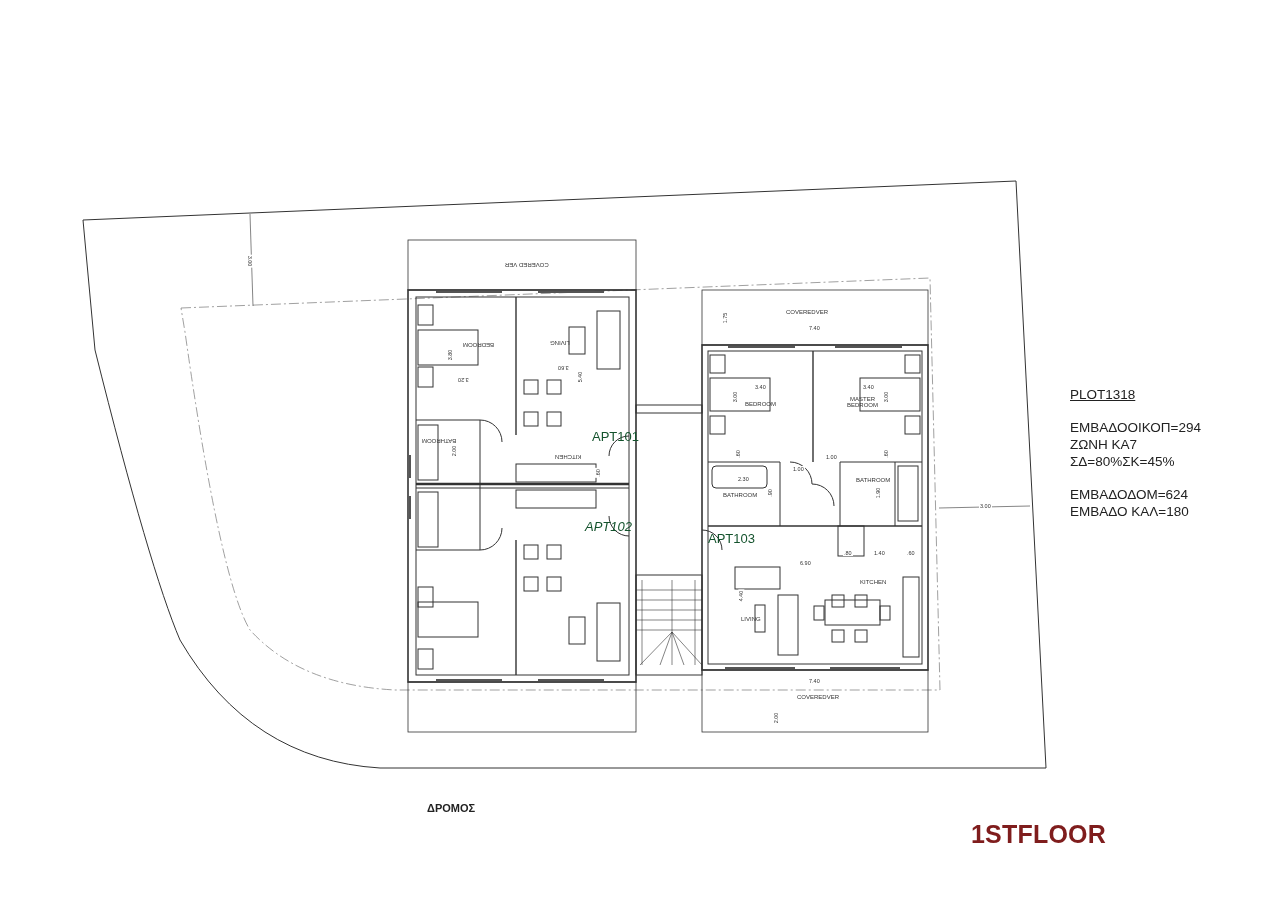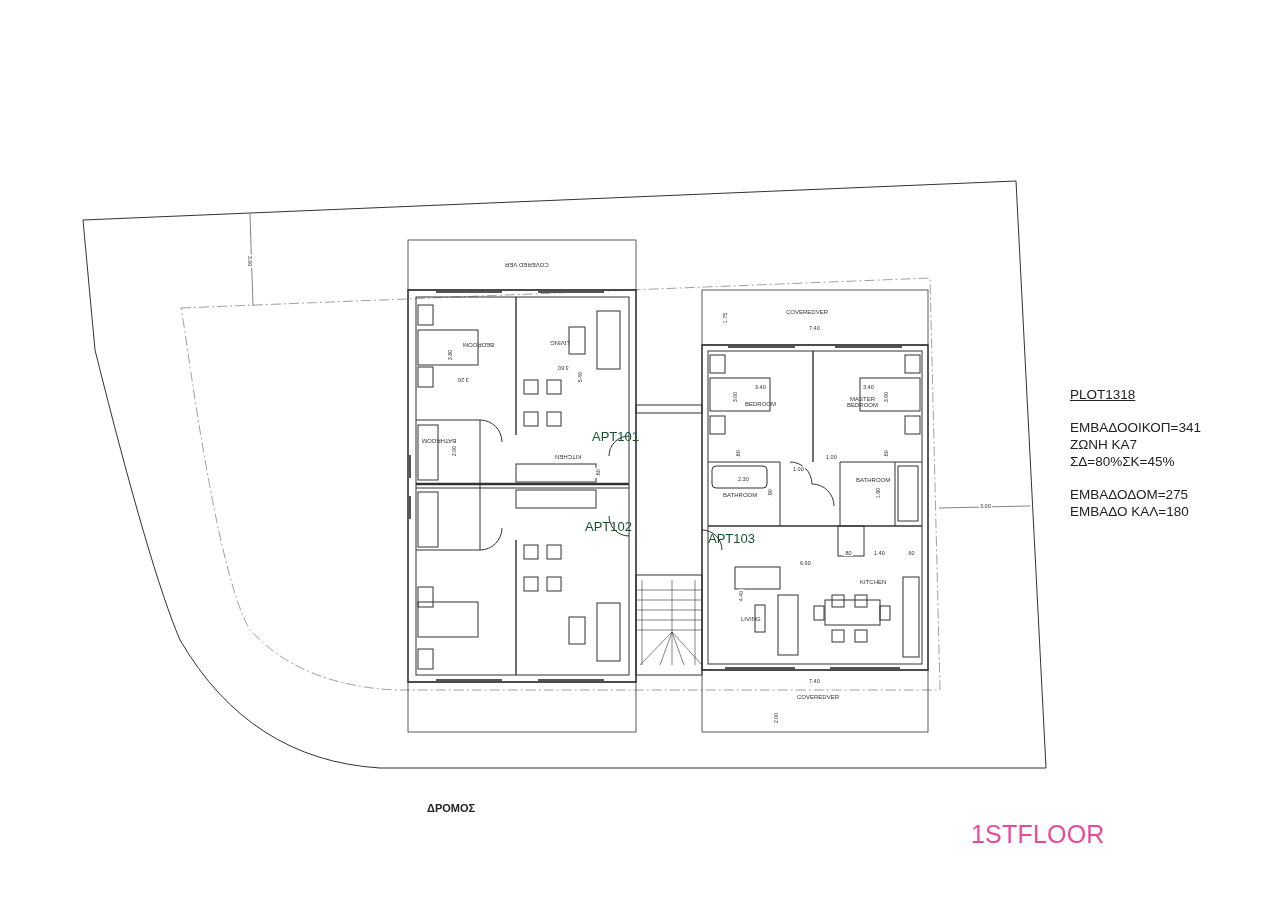--- a/index.html
+++ b/index.html
@@ -3,21 +3,21 @@
 <meta charset="utf-8">
 <style>
   html, body { margin: 0; padding: 0; background: #ffffff; }
   body { width: 1280px; height: 897px; position: relative; overflow: hidden;
          font-family: "Liberation Sans", sans-serif; color: #111; }
   #plan { position: absolute; left: 0; top: 0; }
   .info { position: absolute; left: 1070px; top: 362px; font-size: 13.5px; line-height: 17px; color: #222; }
   .info .title { text-decoration: underline; margin-bottom: 16px; margin-top: 24px; }
   .info .gap { height: 16px; }
   .road { position: absolute; left: 427px; top: 802px; font-size: 11px; color: #222; font-weight: bold; }
-  .floor { position: absolute; left: 971px; top: 820px; font-size: 25px; color: #ec4899; letter-spacing: 0.2px; }
+  .floor { position: absolute; left: 971px; top: 820px; font-size: 25px; color: #7f1d1d; letter-spacing: 0.2px; font-weight: bold; }
   .apt { position: absolute; font-size: 13px; color: #14532d; }
   .lbl { position: absolute; font-size: 6px; color: #333; white-space: nowrap; }
   .flip { transform: rotate(180deg); }
   .dim { position: absolute; font-size: 5.5px; color: #333; background: #fff; padding: 0 1px; white-space: nowrap; }
 </style>
 </head>
 <body>
 
 <svg id="plan" width="1280" height="897" viewBox="0 0 1280 897">
   <g fill="none" stroke="#333" stroke-width="1">
@@ -156,21 +156,21 @@
 <div class="lbl flip" style="left:555px;top:454px;">KITCHEN</div>
 <div class="lbl flip" style="left:422px;top:438px;">BATHROOM</div>
 <div class="dim flip" style="left:457px;top:377px;">3.20</div>
 <div class="dim flip" style="left:557px;top:365px;">3.60</div>
 <div class="dim" style="left:444px;top:352px;transform:rotate(-90deg);">3.80</div>
 <div class="dim" style="left:574px;top:374px;transform:rotate(-90deg);">5.40</div>
 <div class="dim" style="left:448px;top:448px;transform:rotate(-90deg);">2.00</div>
 <div class="dim" style="left:593px;top:470px;transform:rotate(-90deg);">.60</div>
 
 <div class="apt" style="left:592px;top:429px;">APT101</div>
-<div class="apt" style="left:585px;top:519px;">APT102</div>
+<div class="apt" style="left:585px;top:519px;font-style:italic;">APT102</div>
 <div class="apt" style="left:708px;top:531px;">APT103</div>
 
 <div class="lbl" style="left:786px;top:309px;">COVEREDVER</div>
 <div class="lbl" style="left:797px;top:694px;">COVEREDVER</div>
 <div class="lbl" style="left:745px;top:401px;">BEDROOM</div>
 <div class="lbl" style="left:847px;top:396px;text-align:center;">
   <div>MASTER</div>
   <div>BEDROOM</div>
 </div>
 <div class="lbl" style="left:723px;top:492px;">BATHROOM</div>
@@ -197,22 +197,22 @@
 <div class="dim" style="left:799px;top:560px;">6.90</div>
 <div class="dim" style="left:735px;top:593px;transform:rotate(-90deg);">4.40</div>
 <div class="dim" style="left:808px;top:678px;">7.40</div>
 <div class="dim" style="left:770px;top:715px;transform:rotate(-90deg);">2.00</div>
 
 <div class="dim" style="left:244px;top:258px;transform:rotate(90deg);">3.00</div>
 <div class="dim" style="left:979px;top:503px;">3.00</div>
 
 <div class="info">
   <div class="title">PLOT1318</div>
-  <div>ΕΜΒΑΔΟΟΙΚΟΠ=341</div>
+  <div>ΕΜΒΑΔΟΟΙΚΟΠ=294</div>
   <div>ΖΩΝΗ ΚΑ7</div>
   <div>ΣΔ=80%ΣΚ=45%</div>
   <div class="gap"></div>
-  <div>ΕΜΒΑΔΟΔΟΜ=275</div>
+  <div>ΕΜΒΑΔΟΔΟΜ=624</div>
   <div>ΕΜΒΑΔΟ ΚΑΛ=180</div>
 </div>
 
 <div class="road">ΔΡΟΜΟΣ</div>
 <div class="floor">1STFLOOR</div>
 
 </body></html>

